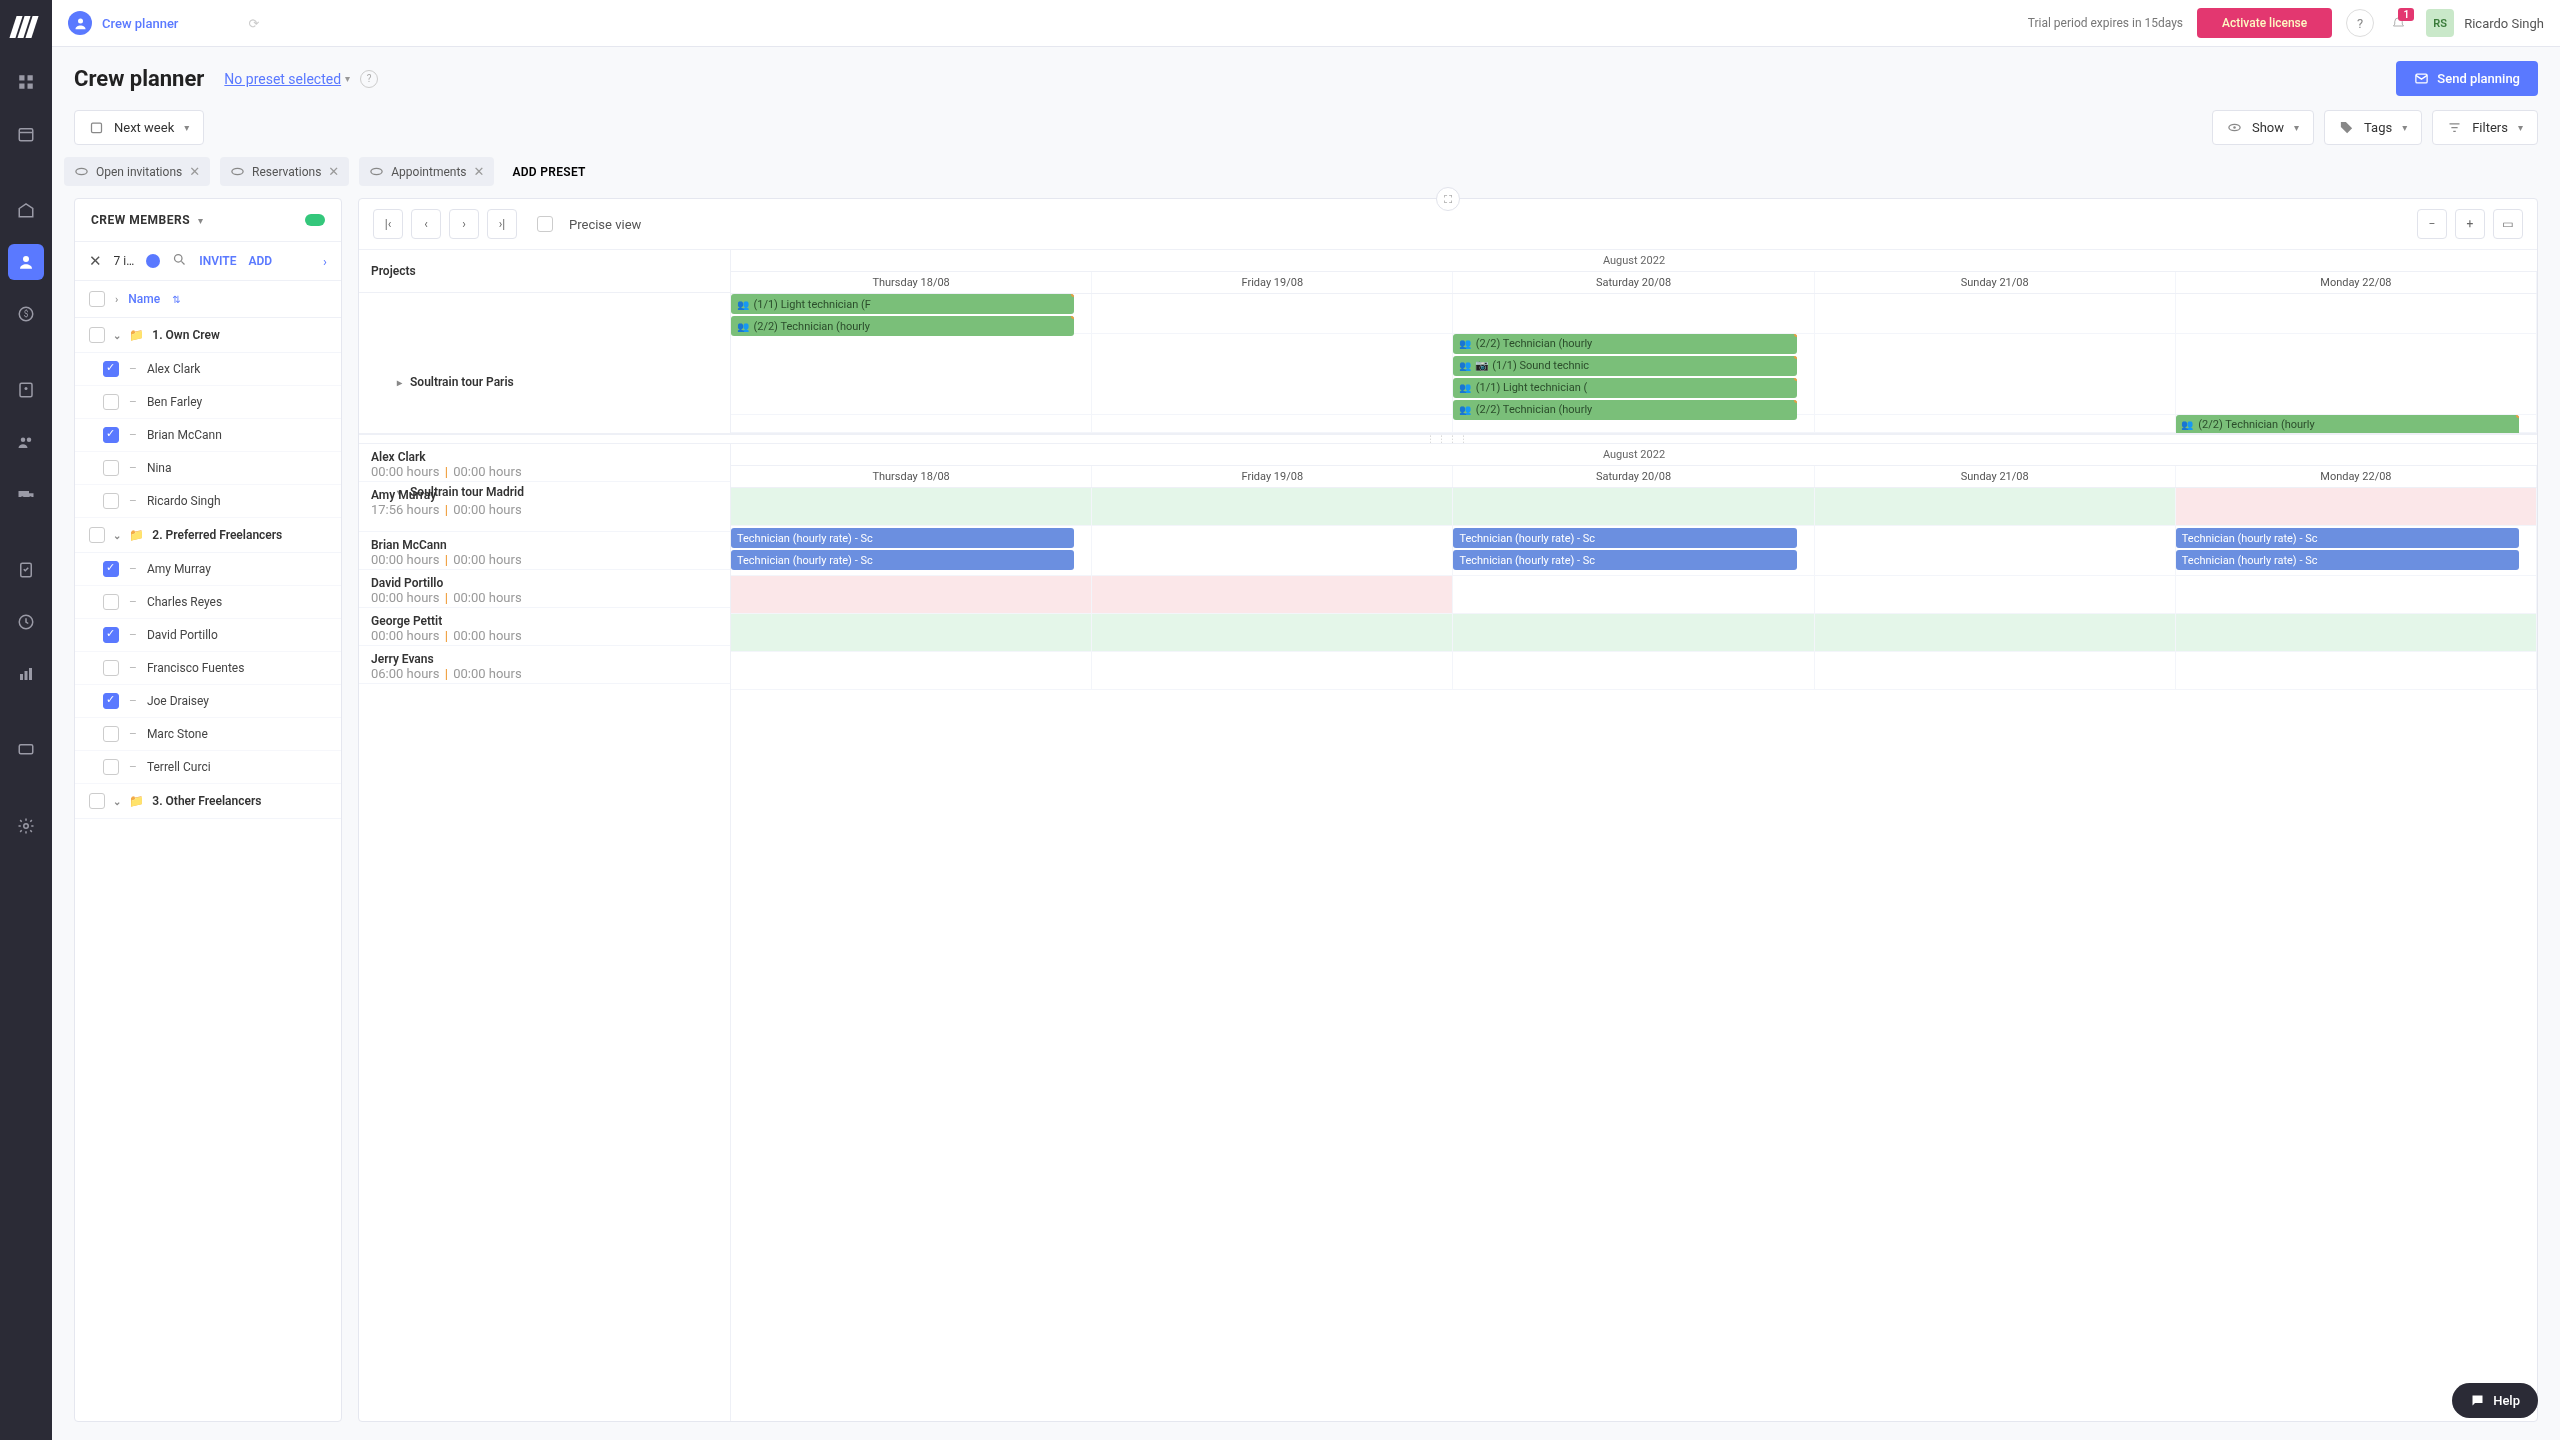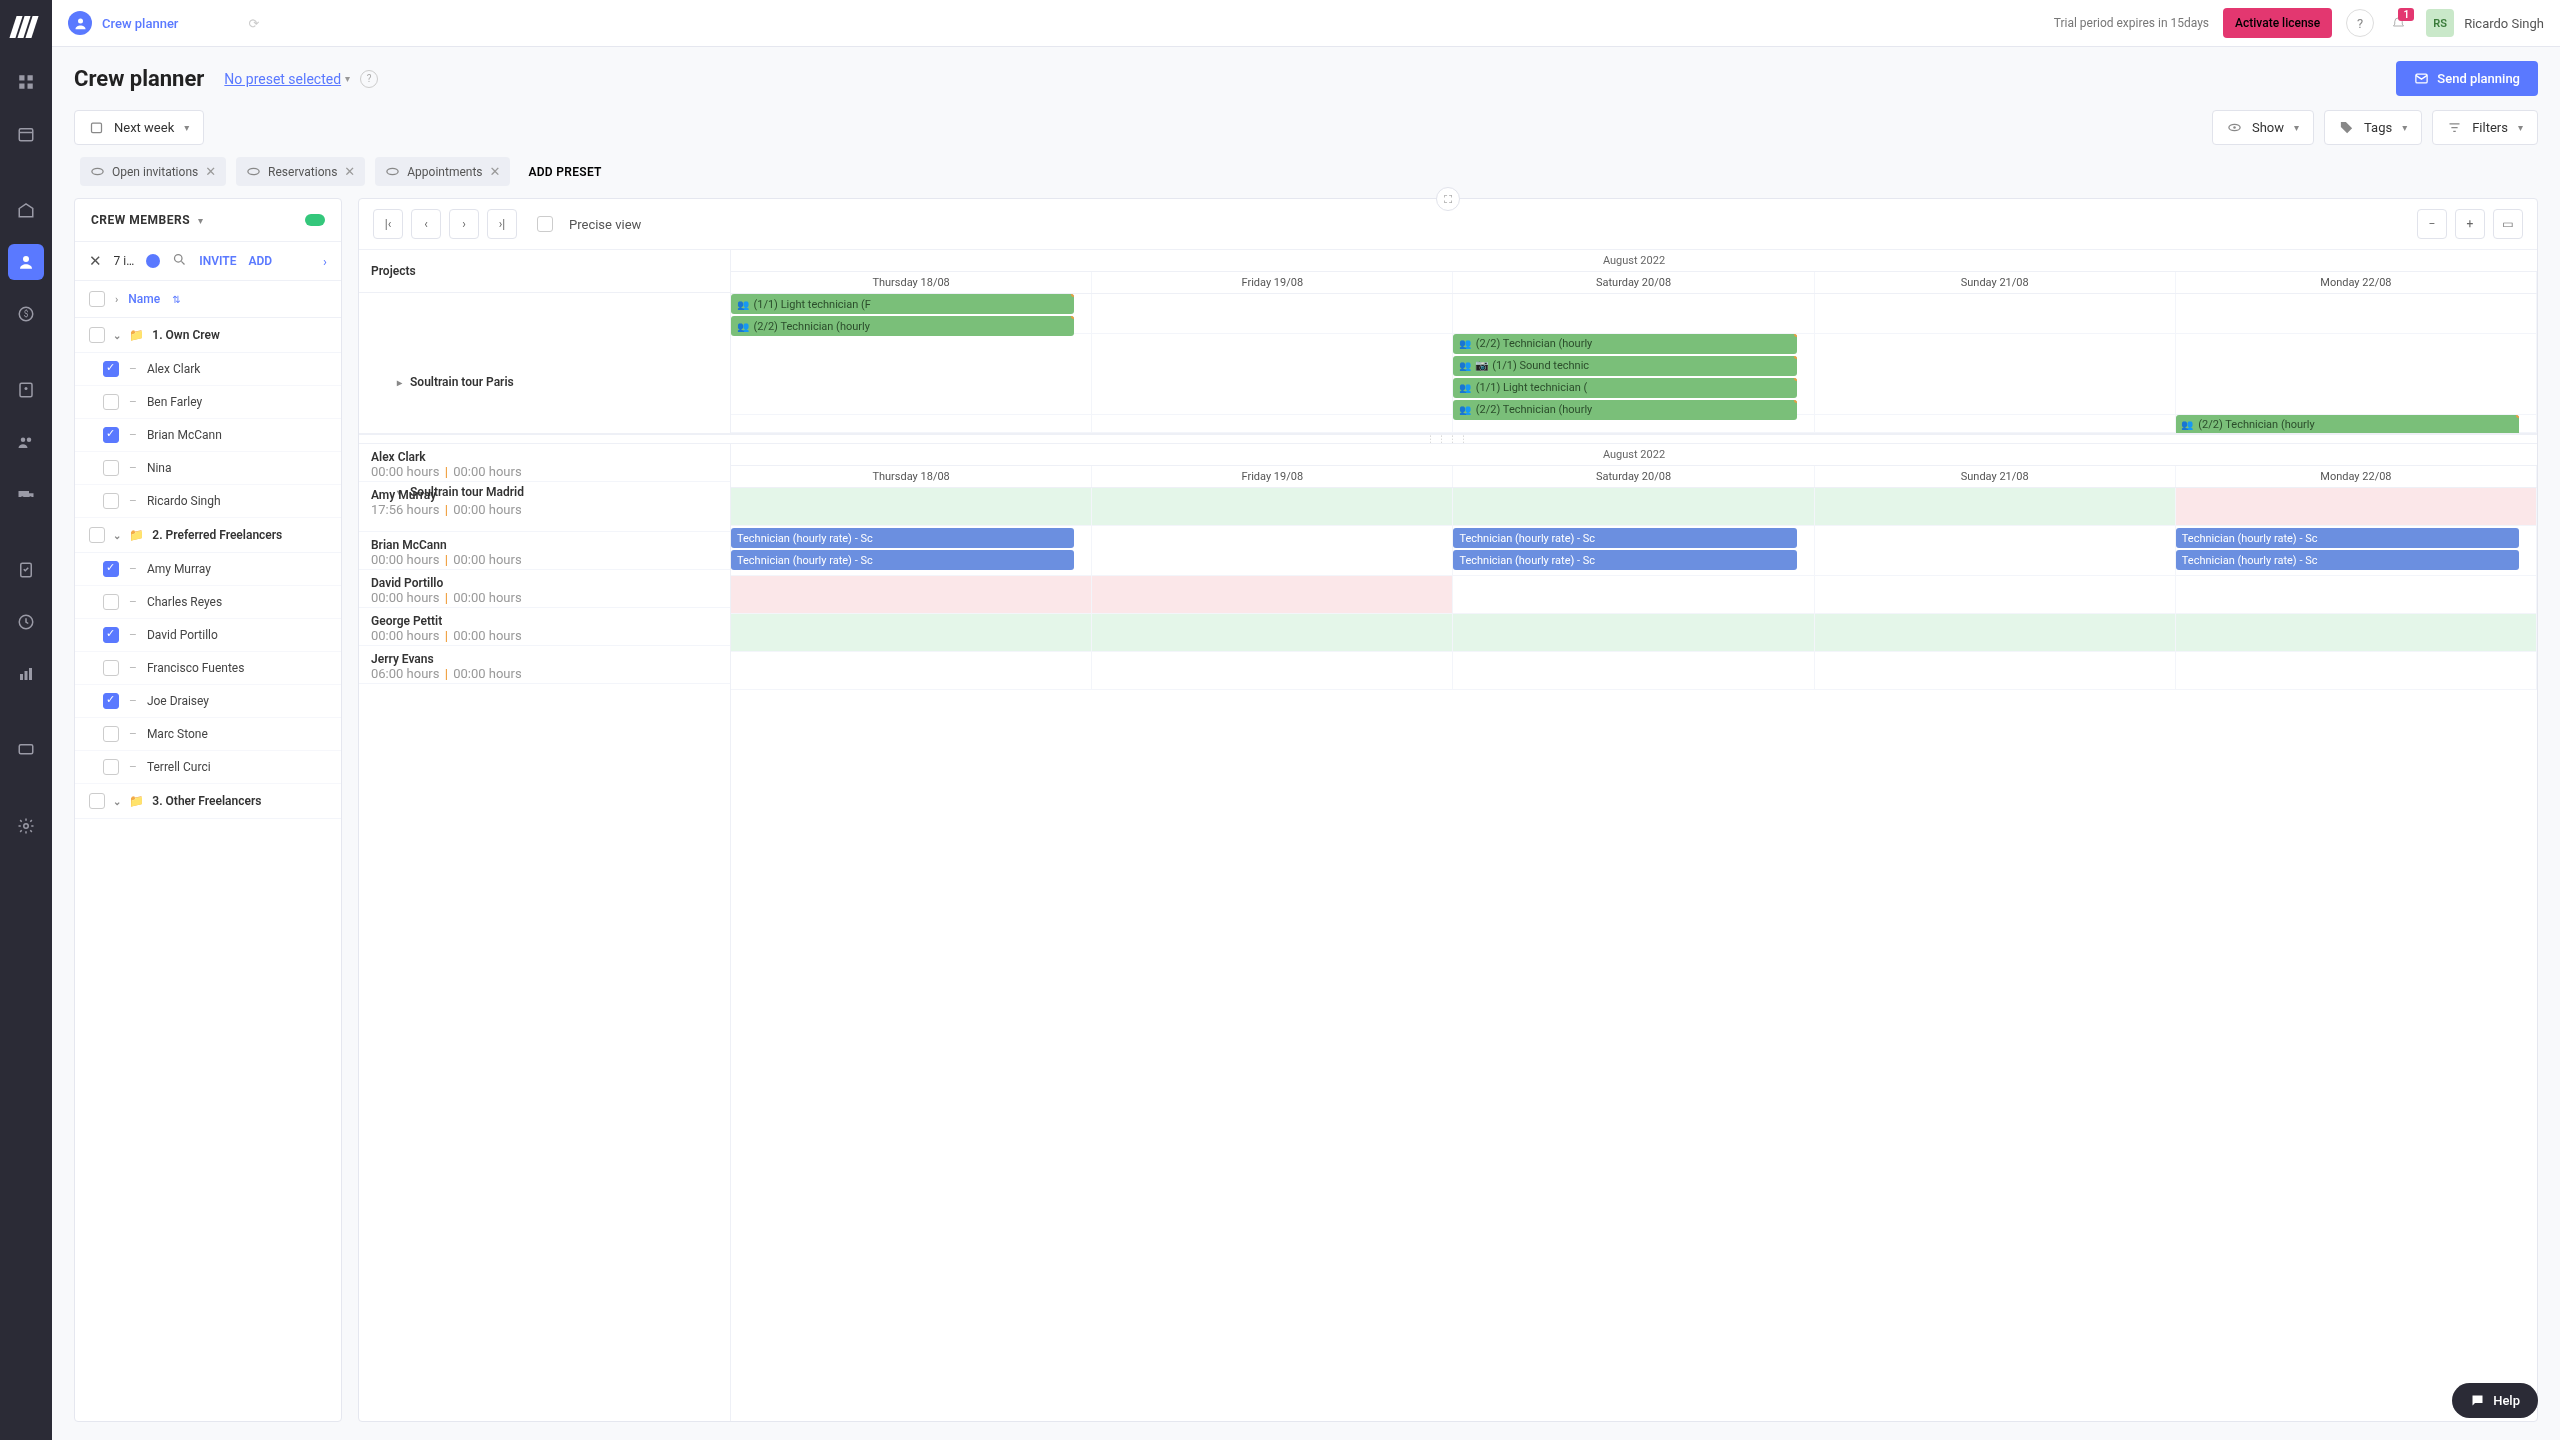--- a/index.html
+++ b/index.html
@@ -18,42 +18,42 @@
 
 .main { flex: 1; display: flex; flex-direction: column; min-width: 0; }
 
 
 .topbar { height: 47px; background: #fff; border-bottom: 1px solid #e5e7ef; display: flex; align-items: center; padding: 0 16px; }
 .topbar-left { display:flex; align-items:center; gap:10px; }
 .topbar-ico { width:24px; height:24px; border-radius:50%; background:#5a79ff; display:flex; align-items:center; justify-content:center; color:#fff; font-size:11px;}
 .topbar-title { color:#5a79ff; font-weight:500; font-size:13px; }
 .topbar-spacer{flex:1;}
 .trial { color:#777; font-size:12px; margin-right:14px;}
-.activate { background:#e33770; color:#000000; border:none; padding:8px 12px; border-radius:4px; font-size:12px; font-weight:500; cursor:pointer; margin-right:14px;}
+.activate { background:#e33770; color:#fef9c3; border:none; padding:8px 25px; border-radius:4px; font-size:12px; font-weight:500; cursor:pointer; margin-right:14px;}
 .topbar-help{ width:28px; height:28px; border-radius:50%; border:1px solid #ddd; display:flex; align-items:center; justify-content:center; color:#888; margin-right:6px; cursor:pointer;}
 .bell{ position:relative; width:36px; display:flex; align-items:center; justify-content:center; color:#aaa; cursor:pointer;}
 .bell-badge{ position:absolute; top:-8px; right:2px; background:#e33770; color:#fff; font-size:10px; padding:1px 5px; border-radius:3px; font-weight:600;}
 .avatar{ width:28px; height:28px; border-radius:4px; background:#c9e8c9; color:#3a7a3a; display:flex; align-items:center; justify-content:center; font-size:11px; font-weight:600; margin:0 10px;}
 .username{ color:#555; font-size:13px;}
 
 
 .pagehead { padding: 14px 22px 4px; display:flex; align-items:center; }
 .pagehead h1{ font-size:22px; font-weight:700; color:#222; margin-right:20px;}
 .preset-link{ color:#5a79ff; text-decoration:underline; font-size:14px; cursor:pointer;}
 .preset-caret{ color:#999; margin-left:4px; font-size:10px;}
 .preset-help{ width:18px; height:18px; border-radius:50%; border:1px solid #ccc; display:inline-flex; align-items:center; justify-content:center; color:#aaa; font-size:10px; margin-left:10px;}
 .send-btn{ margin-left:auto; background:#5a79ff; color:#fff; border:none; padding:10px 18px; border-radius:4px; font-size:13px; font-weight:500; display:flex; align-items:center; gap:8px; cursor:pointer;}
 
 
 .toolbar{ padding: 10px 22px 0; display:flex; align-items:center; gap:10px;}
 .toolbar .dd{ background:#fff; border:1px solid #e1e3eb; border-radius:4px; padding:9px 14px; display:flex; align-items:center; gap:10px; font-size:13px; color:#333; cursor:pointer;}
 .toolbar .spacer{flex:1;}
 
 
-.chips{ padding: 12px 28px; display:flex; gap:10px; align-items:center;}
+.chips{ padding: 12px 12px; display:flex; gap:10px; align-items:center;}
 .chip{ background:#eceef4; border-radius:4px; padding:7px 10px; display:flex; align-items:center; gap:7px; font-size:12px; color:#555; cursor:pointer;}
 .chip .x{ color:#999; font-size:13px;}
 .addpreset{ color:#000000; font-weight:600; font-size:12px; letter-spacing:.3px; cursor:pointer; margin-left:8px;}
 
 
 .content{ flex:1; display:flex; padding: 0 22px 18px; gap:16px; min-height:0;}
 
 
 .sidepanel{ width:268px; flex-shrink:0; background:#fff; border:1px solid #e5e7ef; border-radius:4px; display:flex; flex-direction:column; min-height:0;}
 .sidepanel-head{ padding:14px 16px; display:flex; align-items:center; border-bottom:1px solid #eef0f6;}

